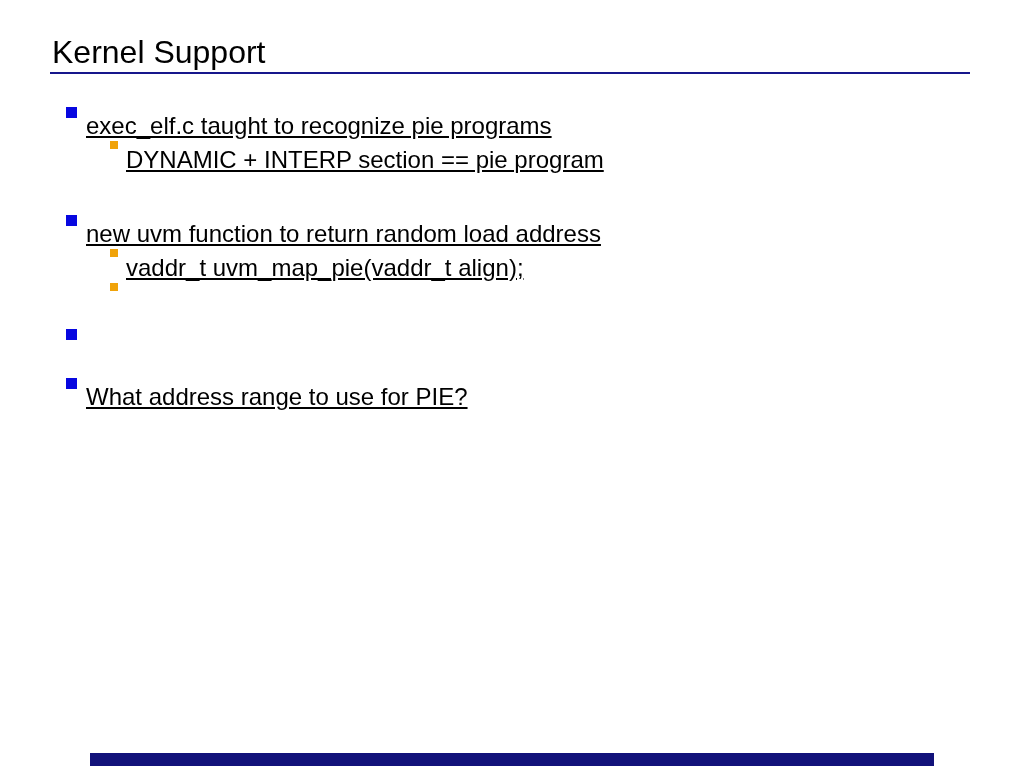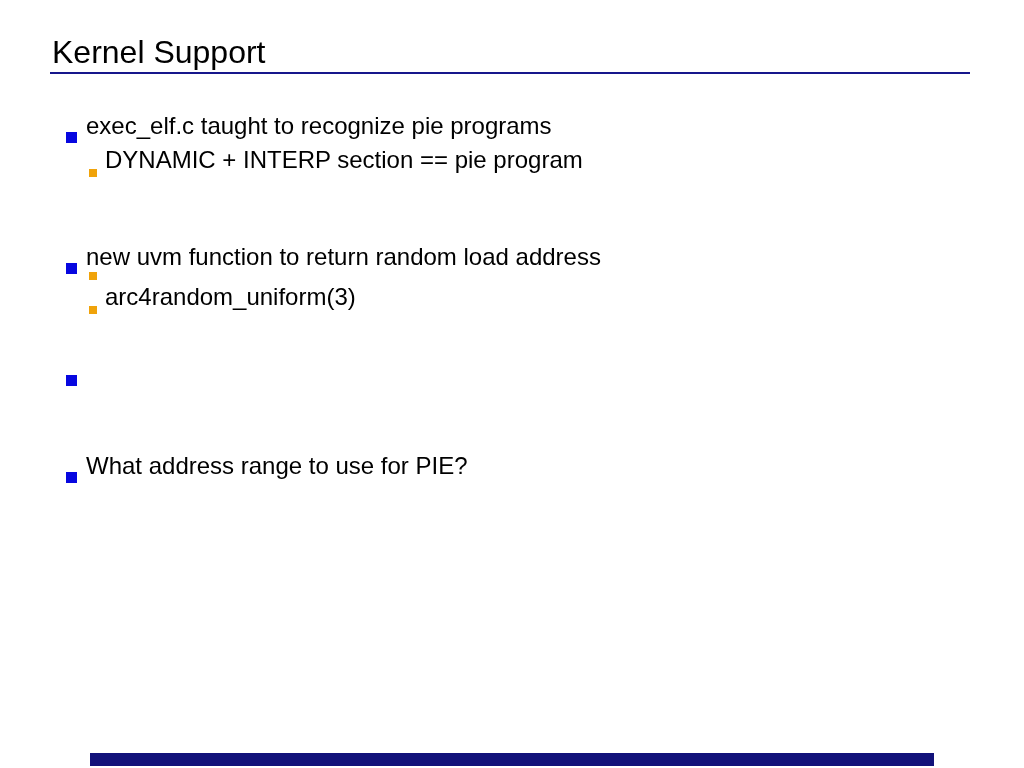--- a/index.html
+++ b/index.html
@@ -38,27 +38,28 @@
     width: 920px; height: 2px;
     background: var(--title-rule);
   }
   .bullet-list {
     position: absolute;
     left: 0; top: 109px;
     width: 1024px;
   }
   .bullet-row {
     display: flex;
-    align-items: flex-end;
+    align-items: flex-start;
     line-height: 34px;
     font-size: 24px;
+    text-decoration: underline;
   }
-  .bullet-row.gap { margin-top: 63px; }
+  .bullet-row.gap { margin-top: 40px; }
   .bullet-row.l1 { padding-left: 66px; }
-  .bullet-row.l2 { padding-left: 89px; }
+  .bullet-row.l2 { padding-left: 89px; margin-left: 21px; }
   .sq {
     flex: 0 0 auto;
     display: inline-block;
     margin-top: -2px;
   }
   .bullet-row.l1 .sq {
     width: 11px; height: 11px;
     margin-right: 9px;
     background: var(--bullet-level1);
   }
@@ -97,29 +98,29 @@
     <div class="bullet-row l2">
       <span class="sq"></span>
       <span class="bullet-text">DYNAMIC + INTERP section == pie program</span>
     </div>
 
     <div class="bullet-row l1 gap">
       <span class="sq"></span>
       <span class="bullet-text">new uvm function to return random load address</span>
     </div>
 
+    <div class="bullet-row l2">
+      <span class="sq"></span>
+      <span class="bullet-text">vaddr_t uvm_map_pie(vaddr_t align);</span>
+    </div>
 
     <div class="bullet-row l2">
       <span class="sq"></span>
     </div>
 
-    <div class="bullet-row l2">
-      <span class="sq"></span>
-      <span class="bullet-text">arc4random_uniform(3)</span>
-    </div>
 
     <div class="bullet-row l1 gap">
       <span class="sq"></span>
     </div>
 
     <div class="bullet-row l1 gap">
       <span class="sq"></span>
       <span class="bullet-text">What address range to use for PIE?</span>
     </div>
 

